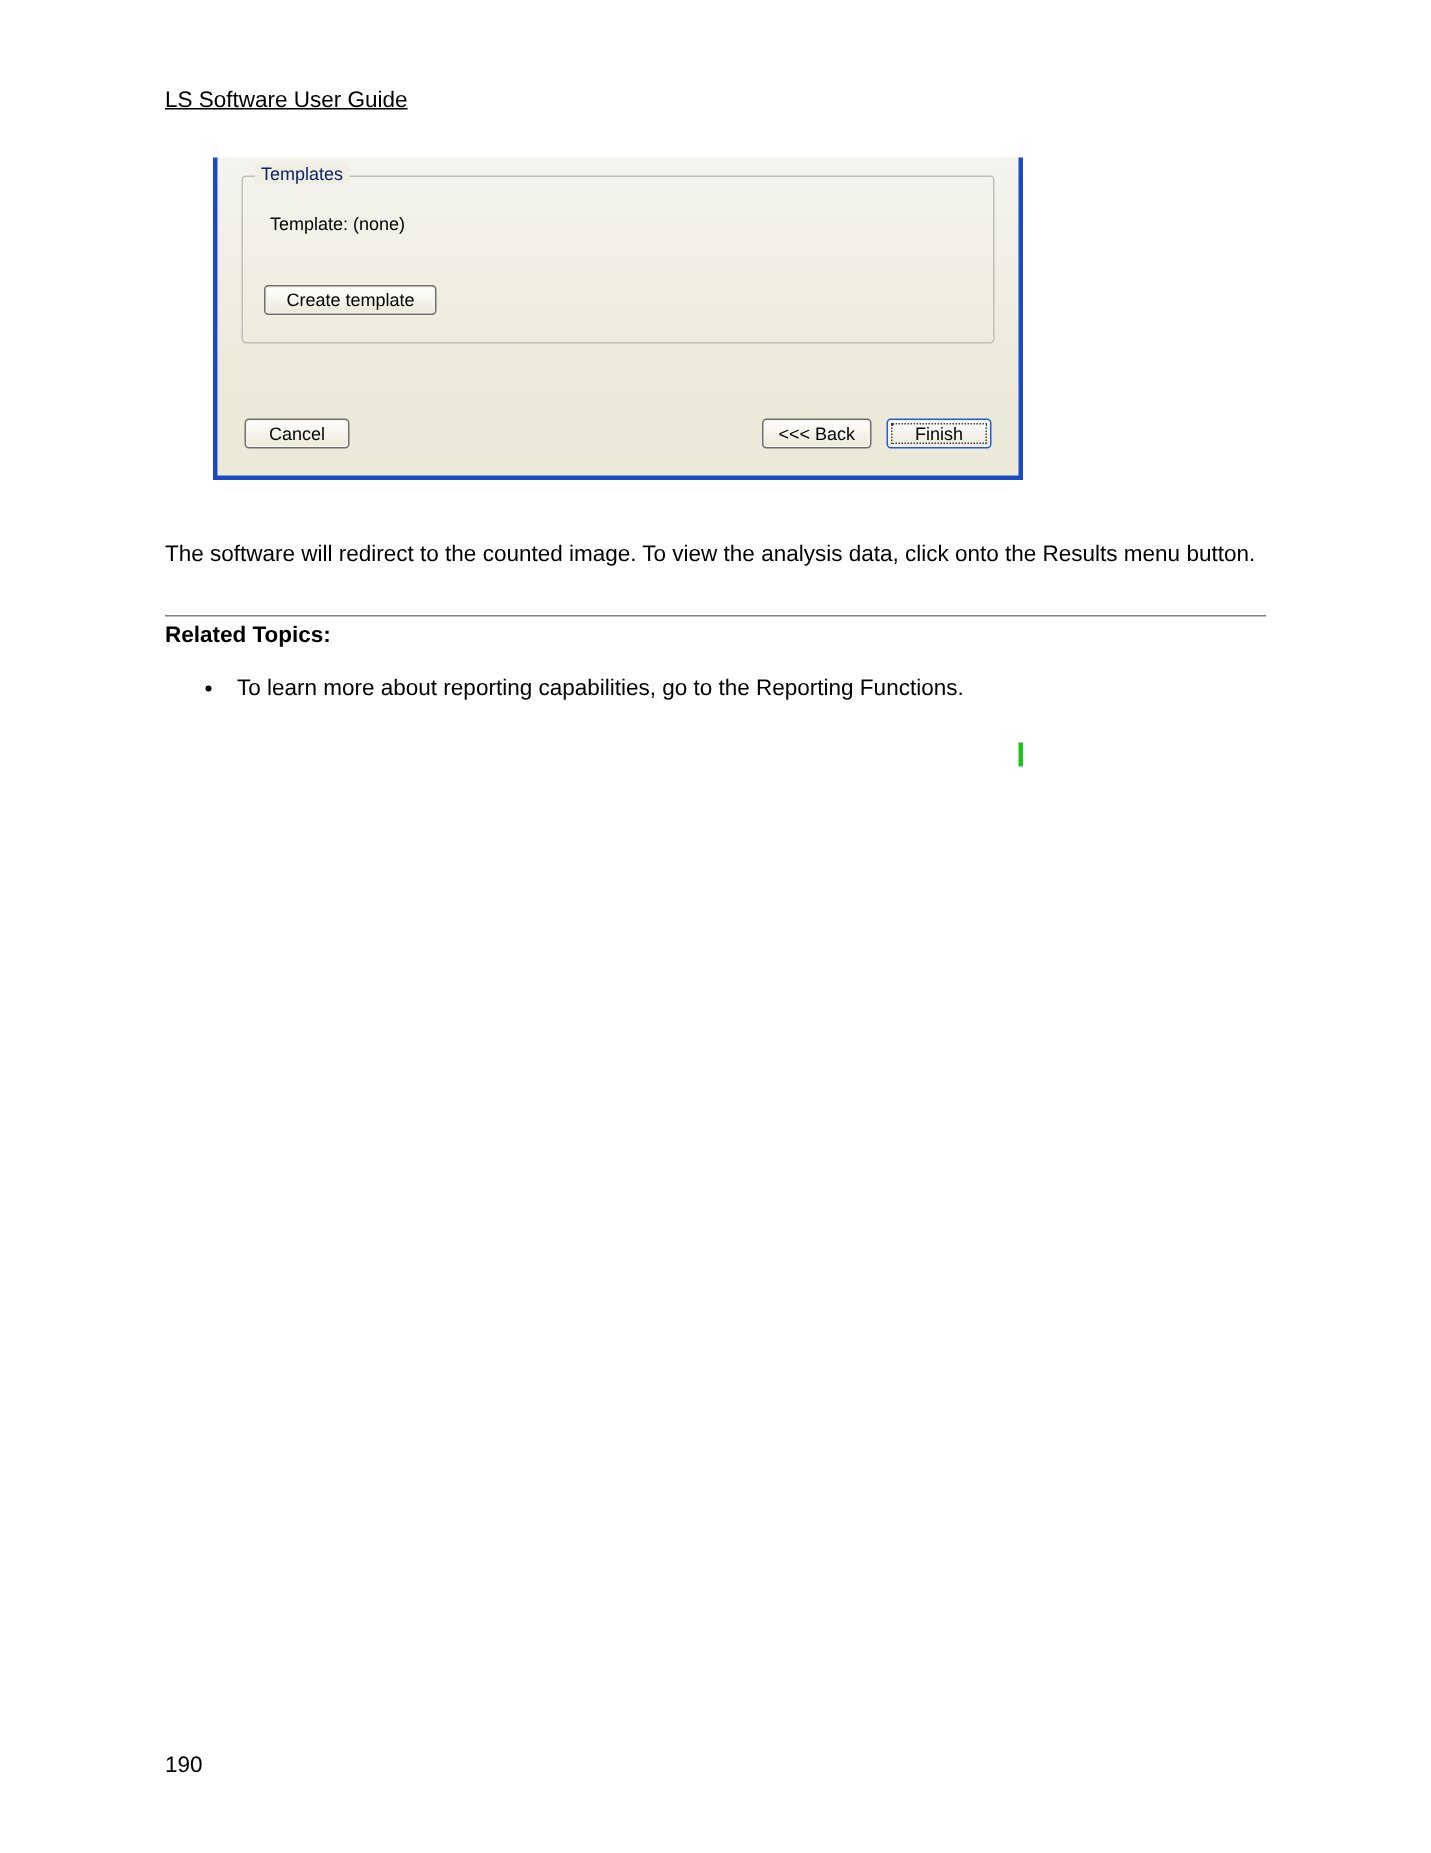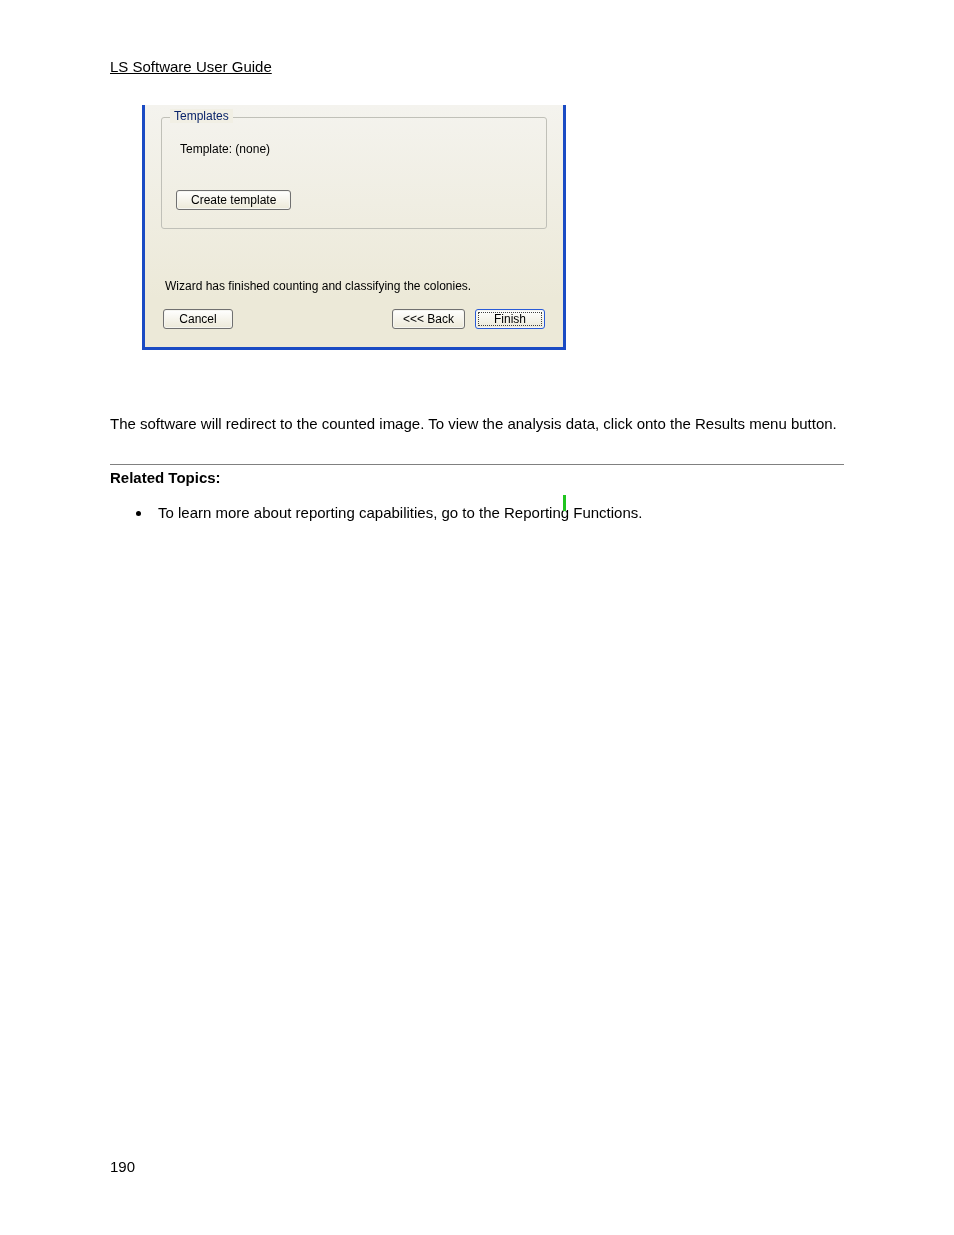--- a/index.html
+++ b/index.html
@@ -14,22 +14,22 @@
   }
   .page {
     padding: 58px 110px 0 110px;
   }
   .header-title {
     font-size: 15px;
     margin-bottom: 30px;
     text-decoration: underline;
   }
   .screenshot-wrap {
-    margin: 0 0 64px 32px;
-    width: 424px;
+    margin: 0 0 40px 32px;
+    width: 540px;
   }
   .dialog {
     border-left: 3px solid #1a4bc4;
     border-right: 3px solid #1a4bc4;
     border-bottom: 3px solid #1a4bc4;
     background: linear-gradient(to bottom, #f4f3ee, #ece9d8 80%);
     padding: 0;
     font-family: "Tahoma", "MS Sans Serif", sans-serif;
     font-size: 12px;
     color: #000;
@@ -124,42 +124,41 @@
     padding: 0;
   }
   ul.related li {
     font-size: 15px;
     margin-bottom: 6px;
     padding-left: 6px;
   }
   .page-number {
     position: absolute;
     left: 110px;
-    bottom: 60px;
+    bottom: 50px;
     font-size: 15px;
   }
 </style>
 </head>
 <body>
 
 <div class="page">
   <div class="header-title">LS Software User Guide</div>
 
   <div class="screenshot-wrap">
     <div class="dialog">
       <div class="green-sliver"></div>
       <div class="dialog-inner">
 
         <div class="fieldset">
           <span class="legend">Templates</span>
           <div class="tpl-line">Template: (none)</div>
           <span class="xp-button">Create template</span>
         </div>
 
-        <div class="msg1">Wizard has finished counting and classifying the colonies.</div>
 
         <div class="button-row">
           <span class="xp-button small">Cancel</span>
           <span class="spacer"></span>
           <span class="xp-button small">&lt;&lt;&lt; Back</span>
           <span class="xp-button small default">Finish</span>
         </div>
 
       </div>
     </div>

